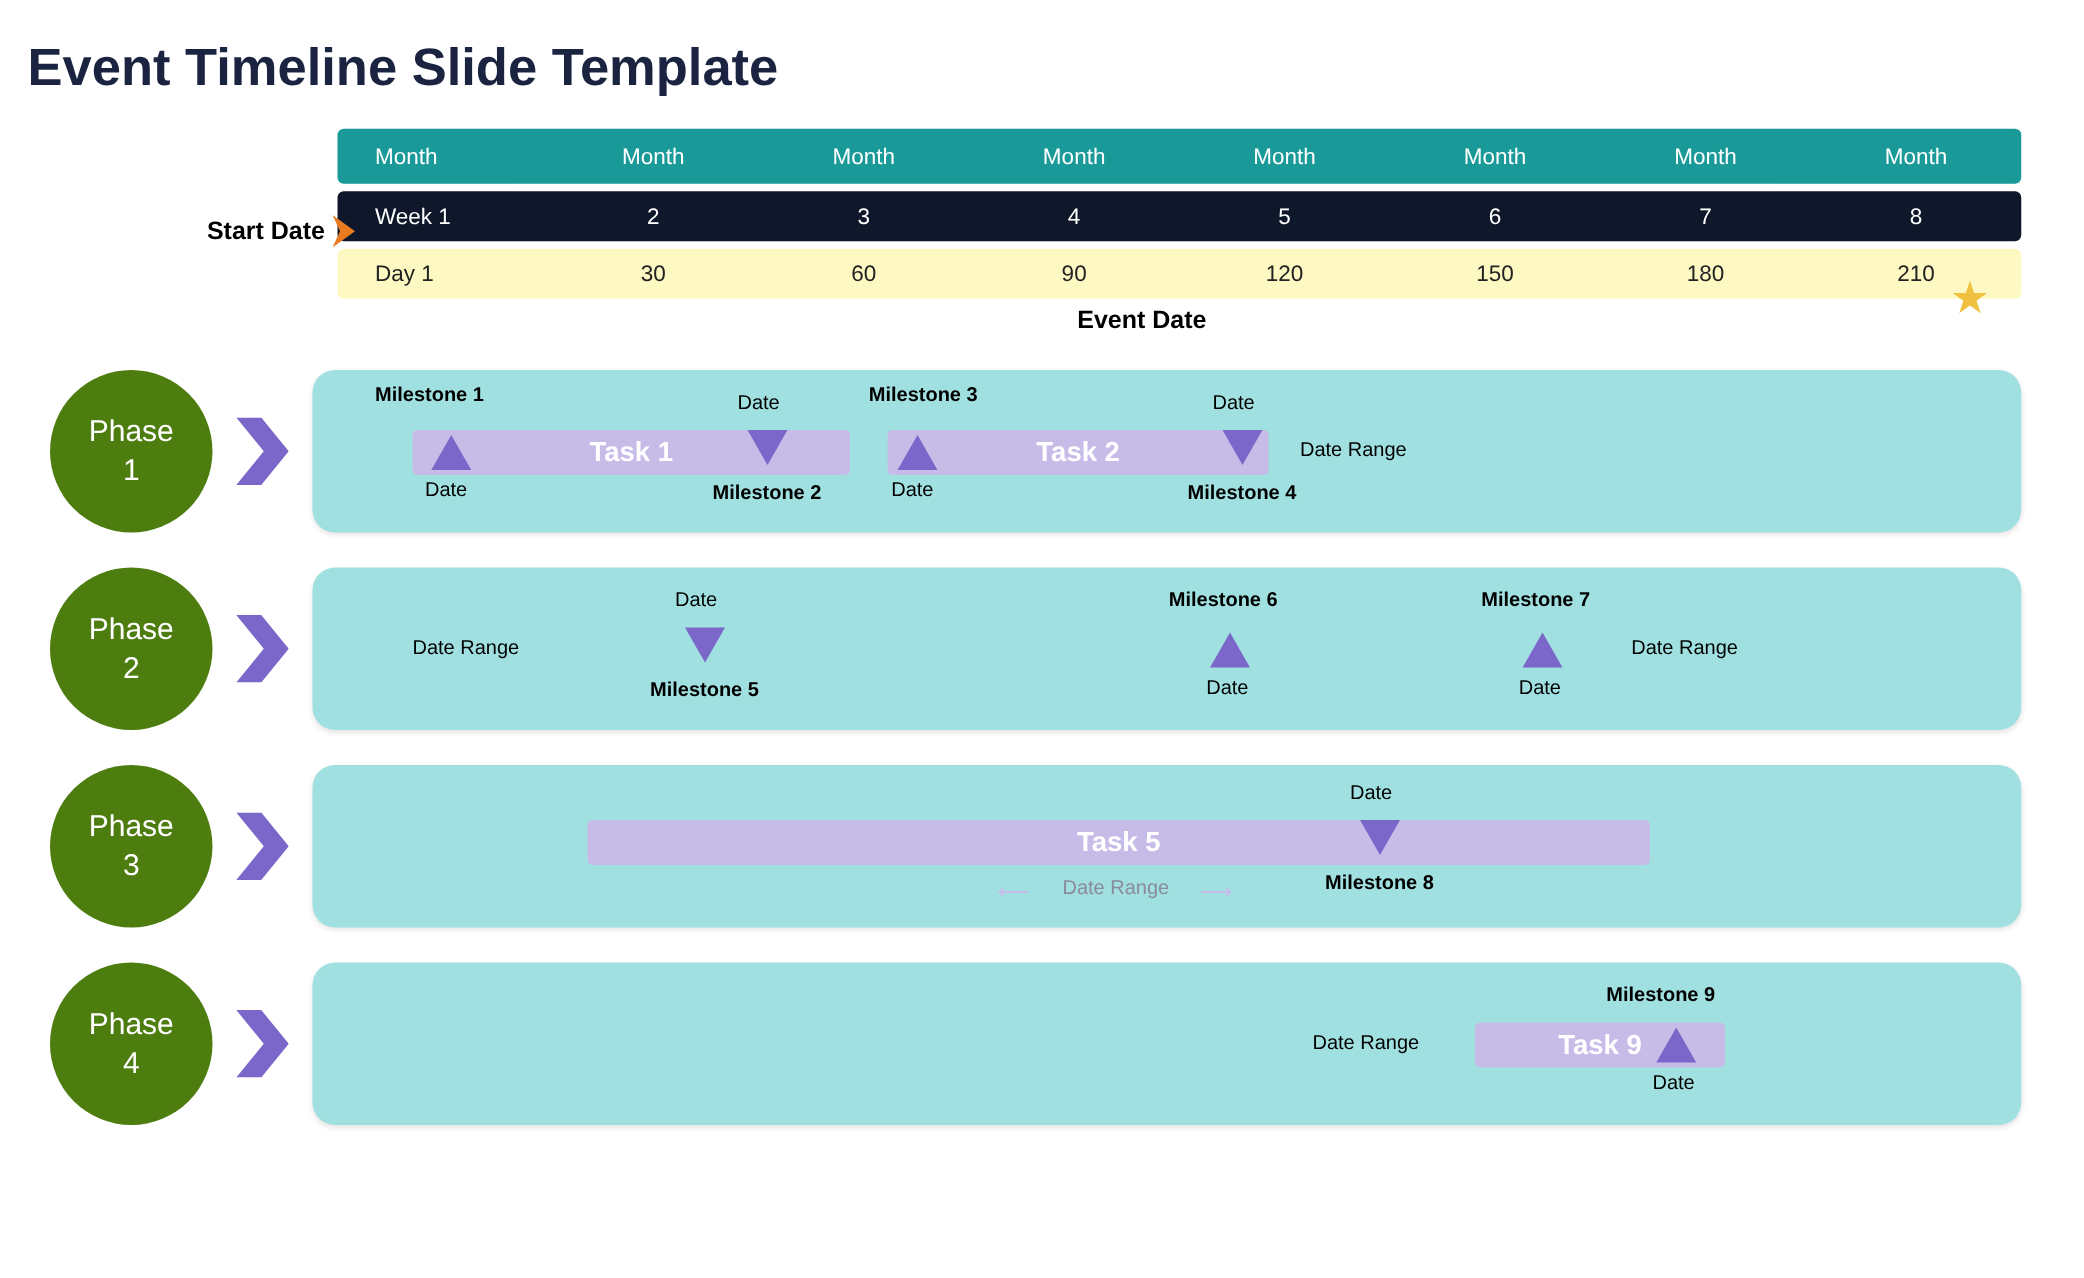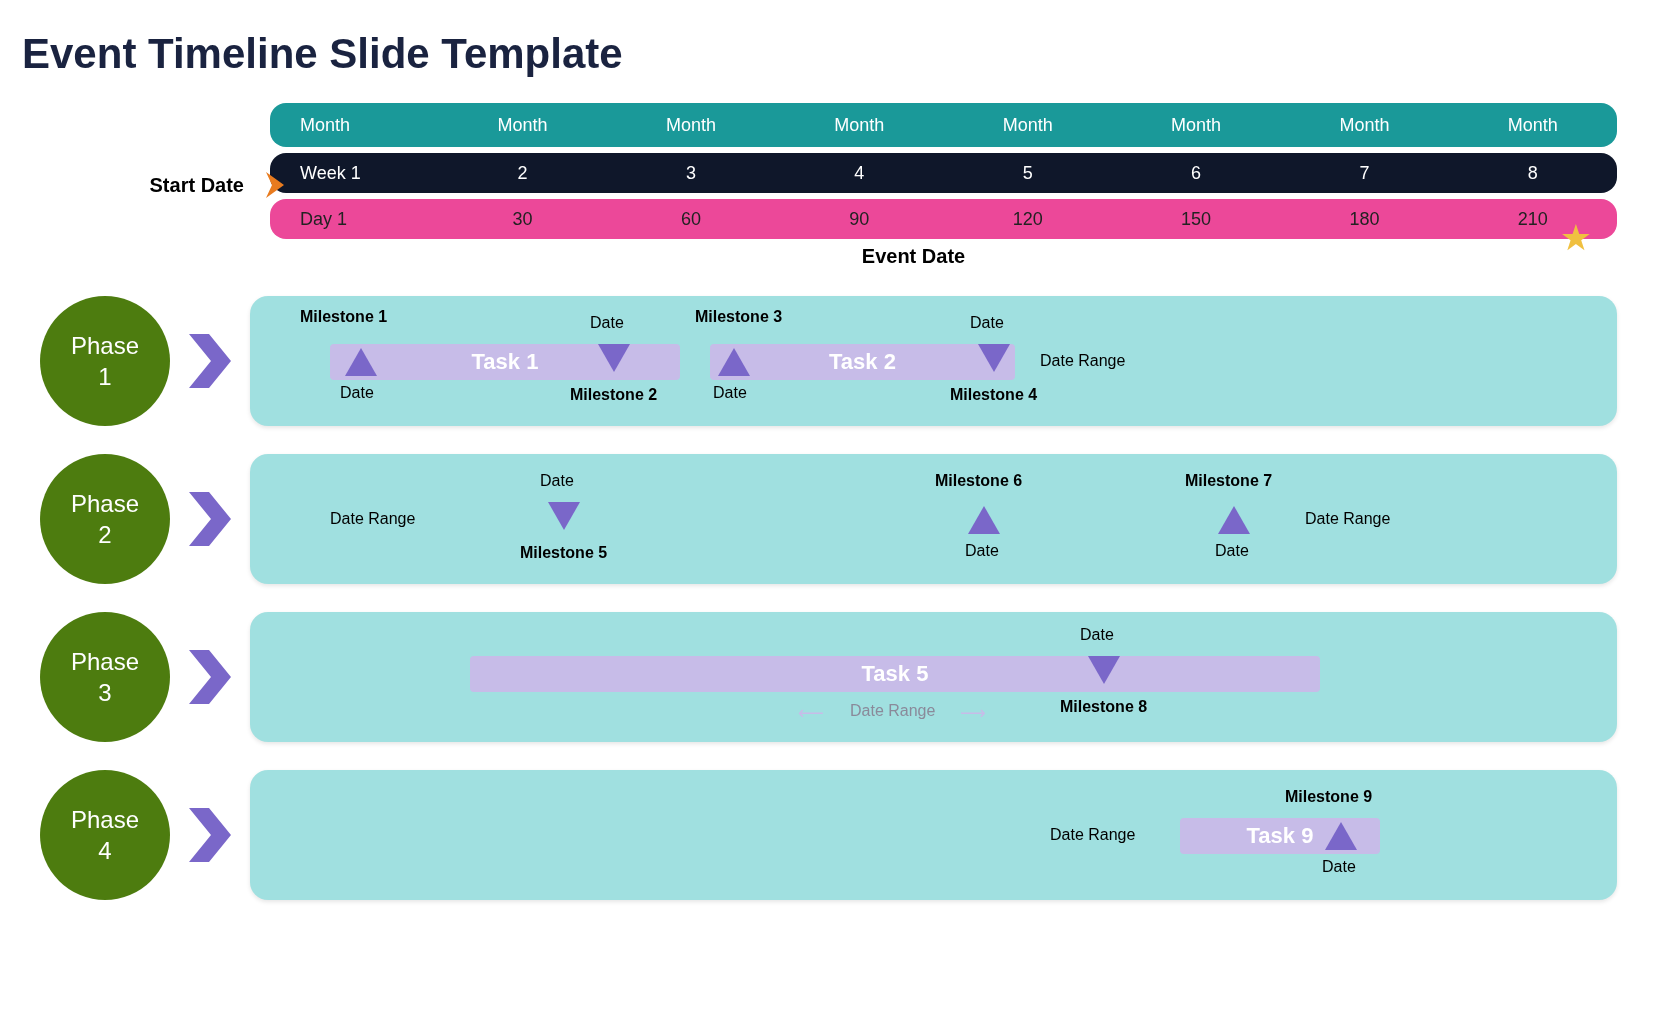--- a/index.html
+++ b/index.html
@@ -21,48 +21,48 @@
     display: flex;
     align-items: center;
     margin-left: 0;
   }
   .start-label {
     width: 250px;
     text-align: right;
     font-weight: 700;
     font-size: 20px;
     color: #000;
-    padding-right: 26px;
+    padding-right: 10px;
     position: relative;
   }
   .orange-arrow {
     position: absolute;
     right: -22px;
     top: -2px;
   }
   .timeline-bars {
     flex: 1;
     margin-right: 30px;
   }
   .tbar {
     display: grid;
     grid-template-columns: repeat(8, 1fr);
     align-items: center;
-    border-radius: 16px;
+    border-radius: 5px;
     margin-bottom: 6px;
     height: 40px;
   }
   .tbar div {
     text-align: center;
     font-size: 18px;
   }
   .tbar div:first-child { text-align: left; padding-left: 30px; }
   .month-bar { background: #1a9999; color: #fff; height: 44px; }
   .week-bar { background: #0f172a; color: #fff; }
-  .day-bar { background: #ec4899; color: #222; }
+  .day-bar { background: #fef9c3; color: #222; }
   .event-label-row {
     display:flex;
     justify-content:center;
     margin-right: 60px;
     position: relative;
   }
   .event-label {
     font-weight: 700;
     font-size: 20px;
     color: #000;

